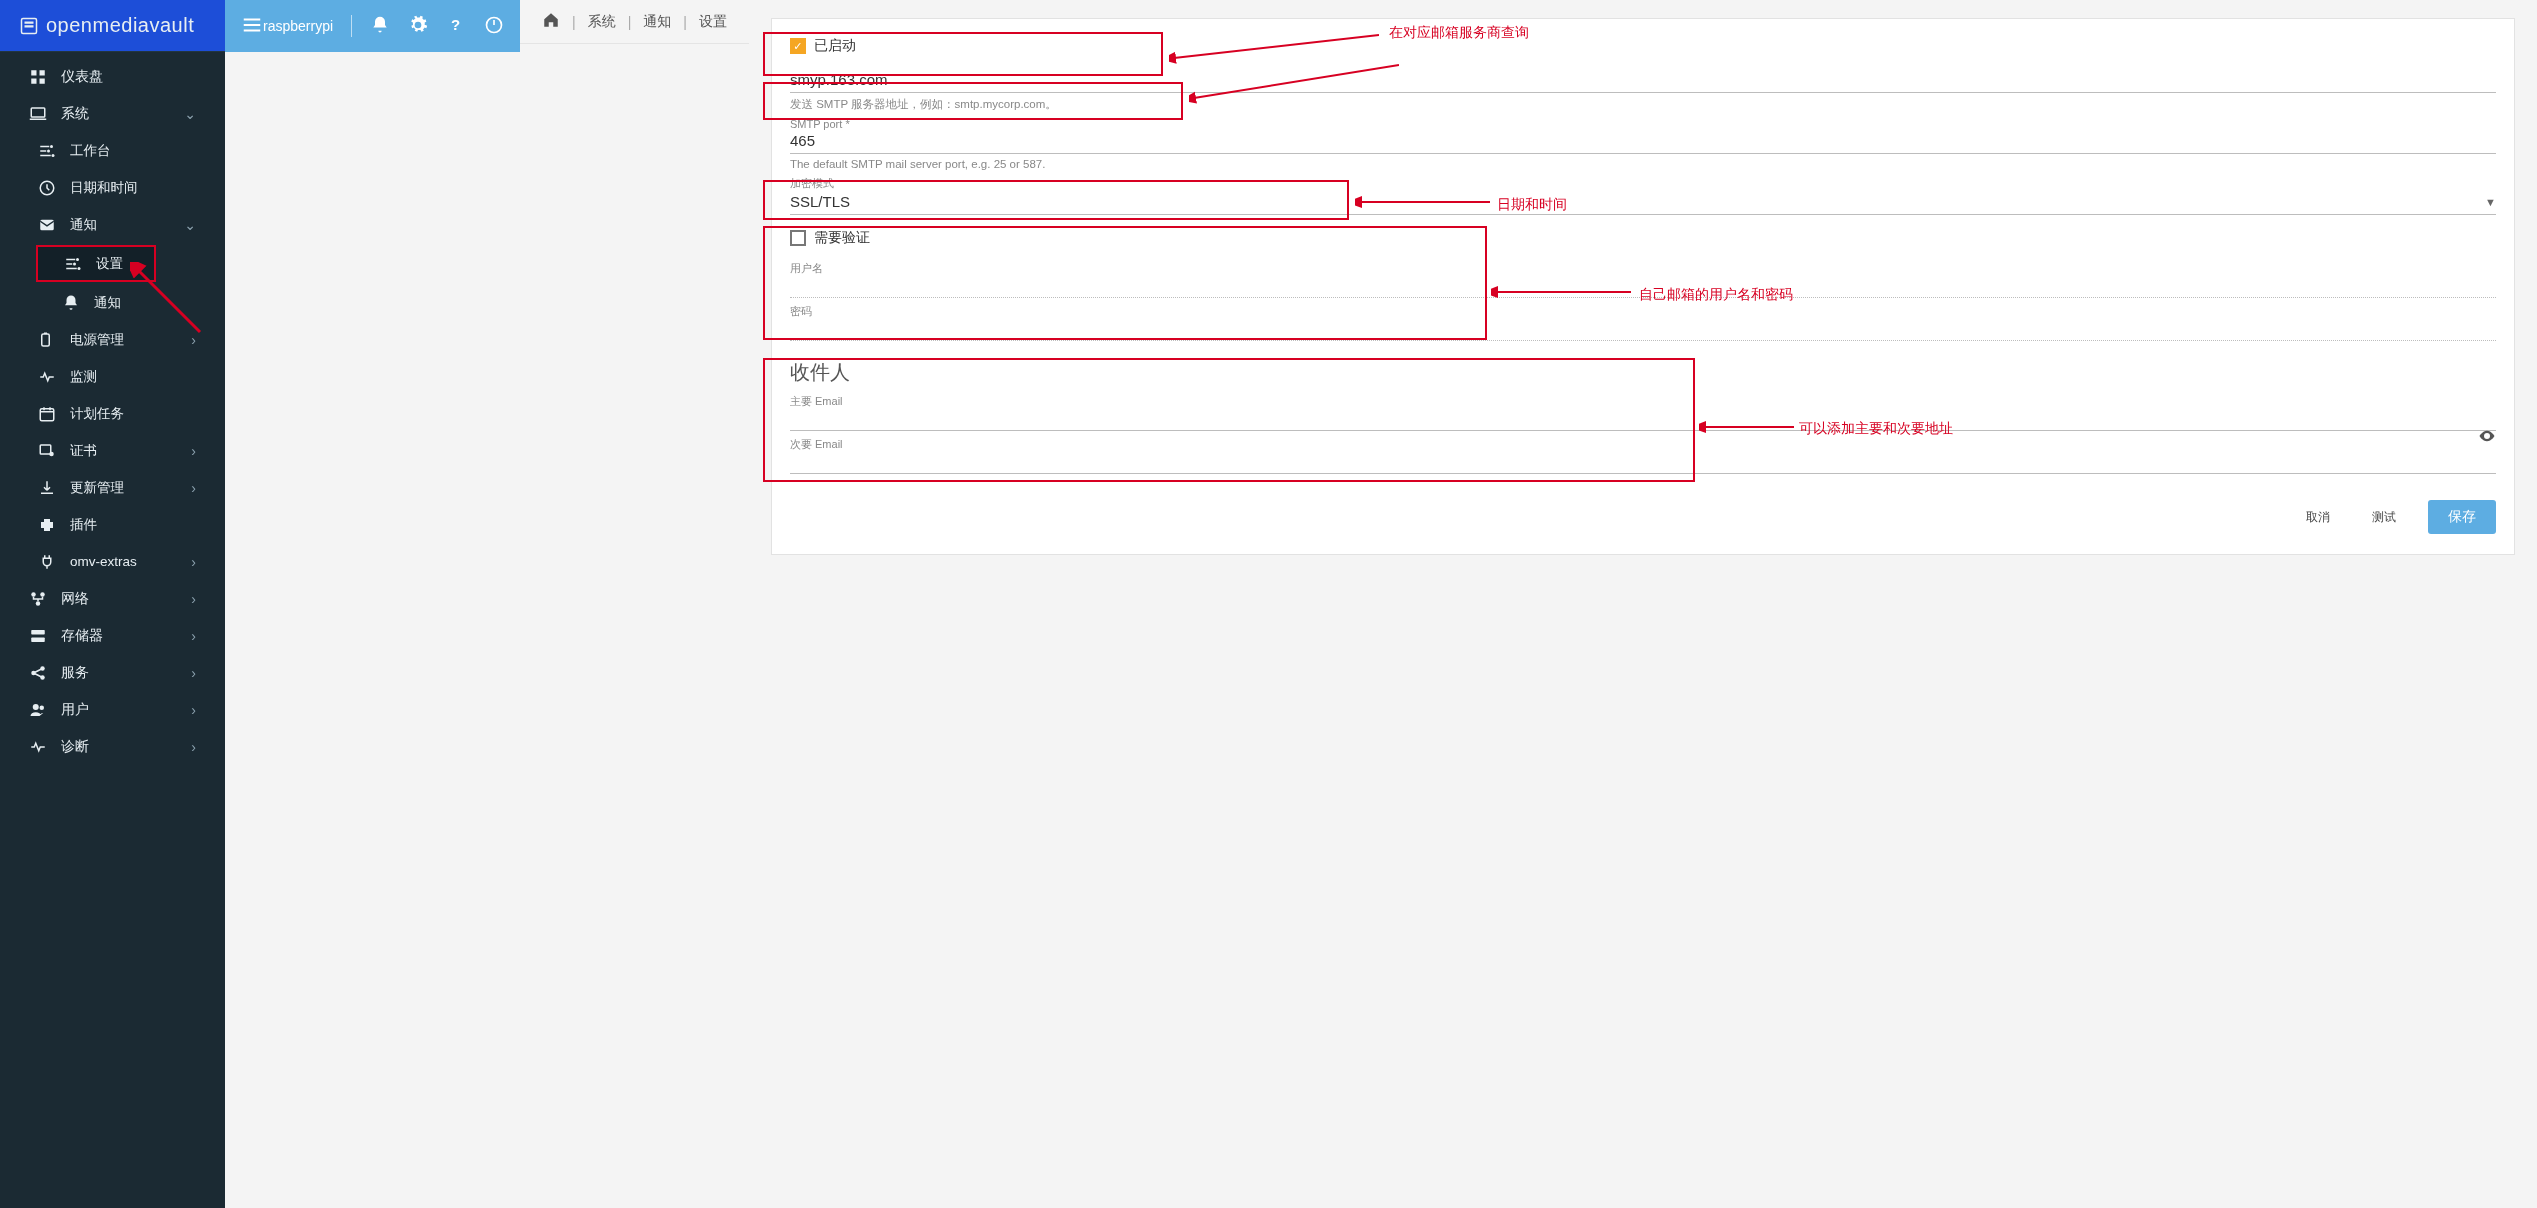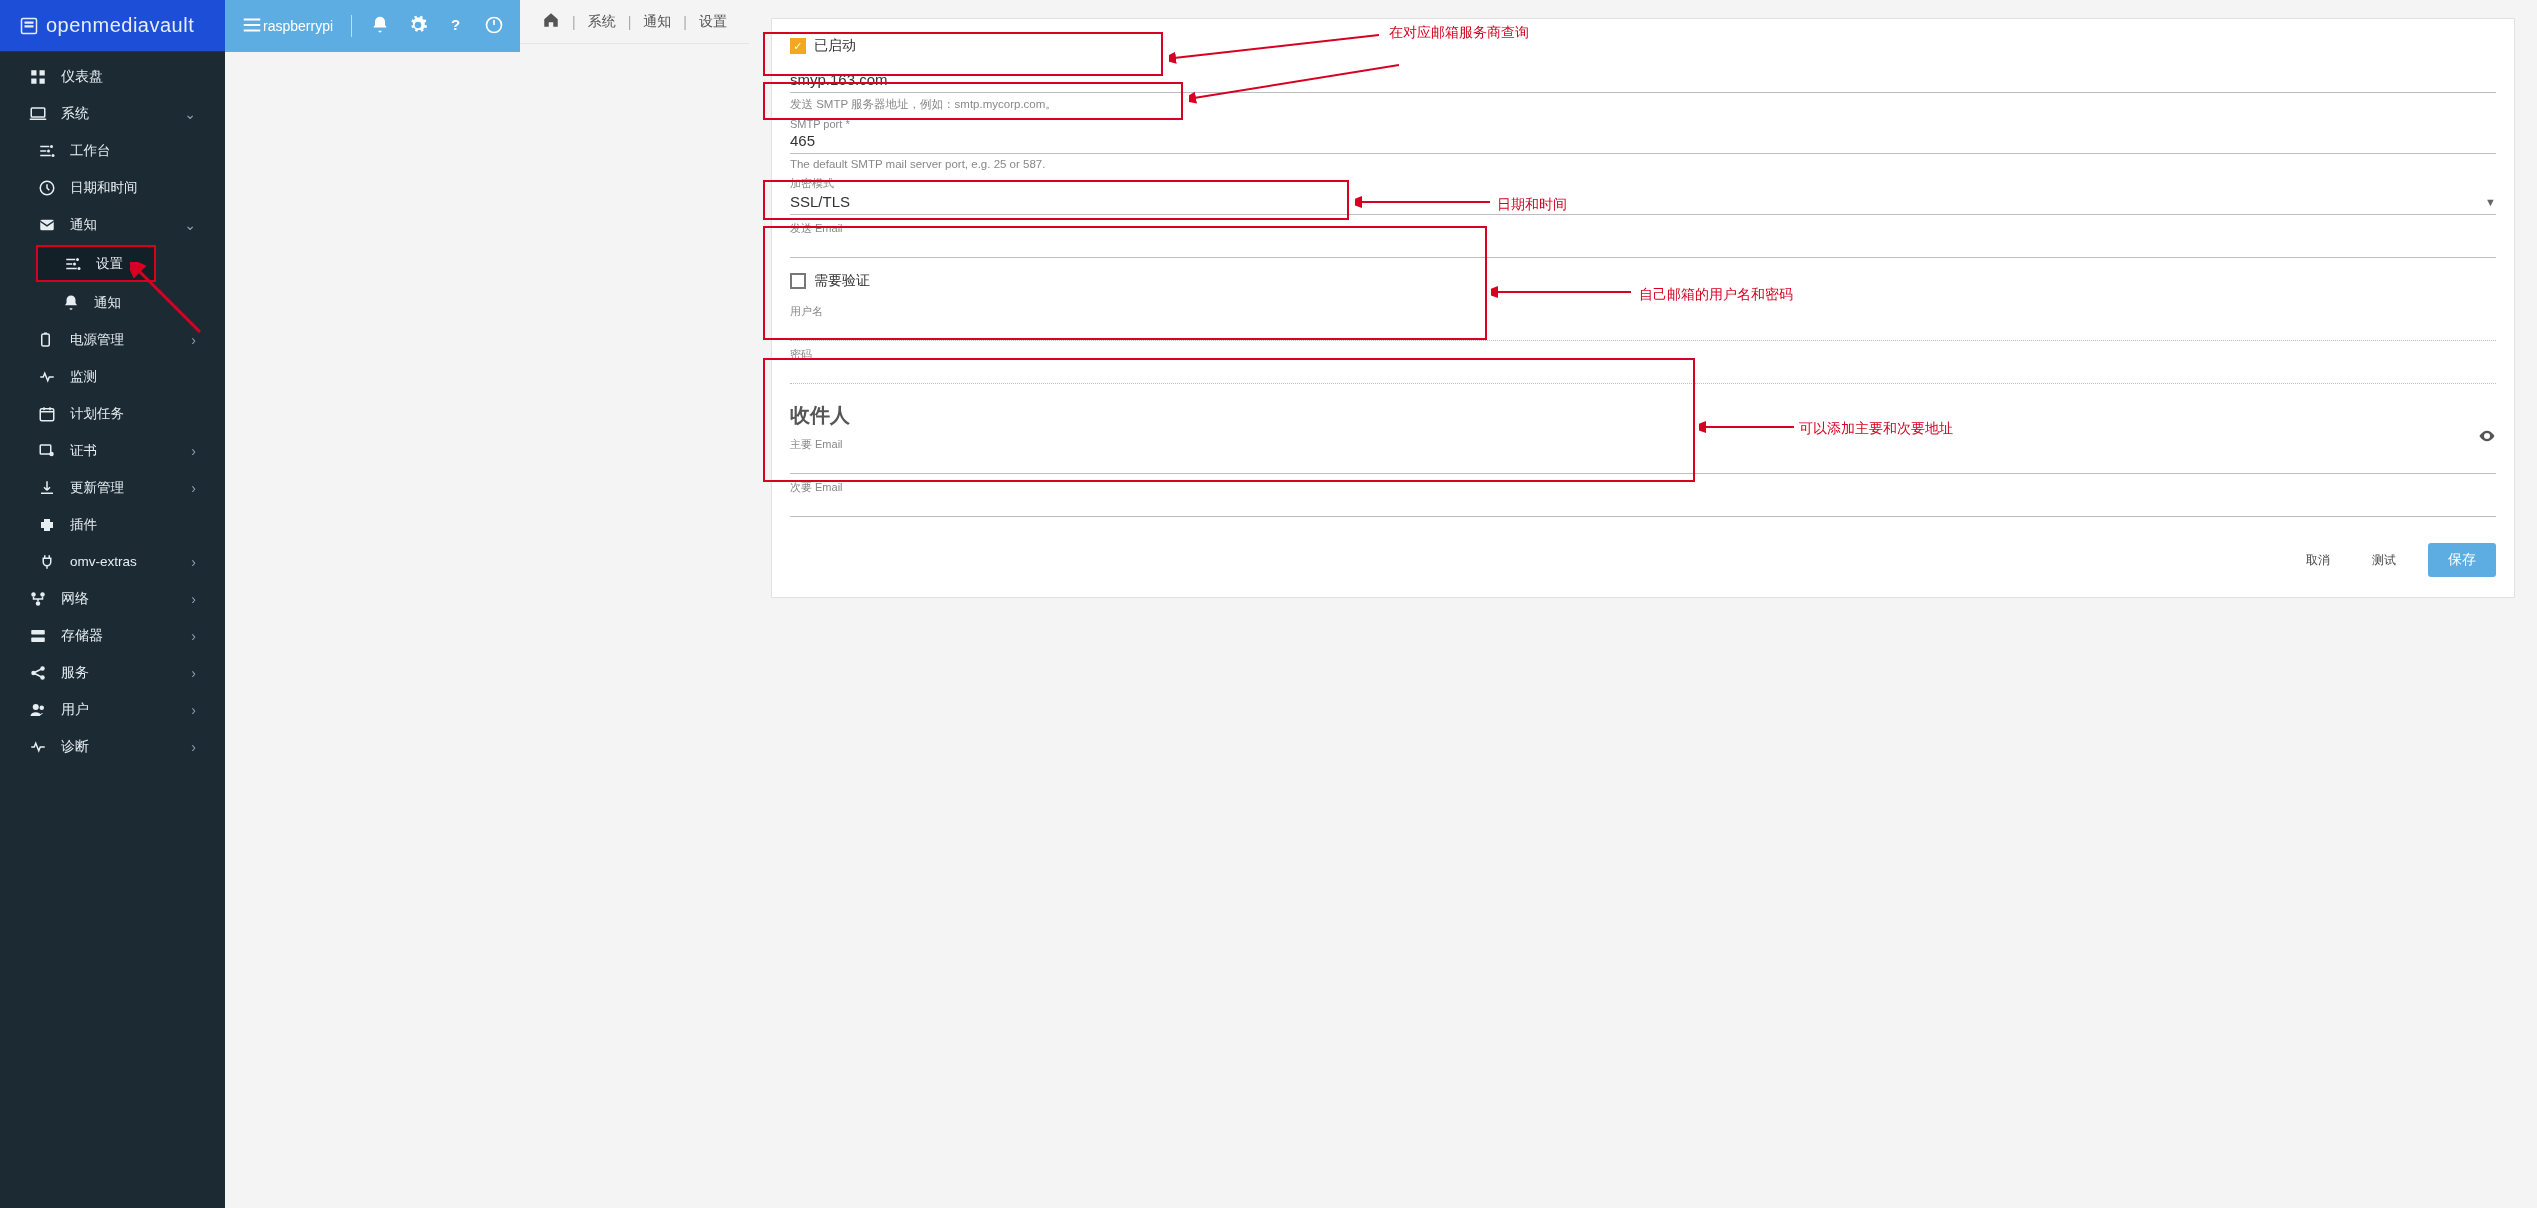--- a/index.html
+++ b/index.html
@@ -74,21 +74,21 @@
   .field-value {
     font-size: 15px; padding: 2px 0 4px;
     border-bottom: 1px solid #bdbdbd; min-height: 22px;
   }
   .field-dotted .field-value { border-bottom: 1px dotted #bdbdbd; }
   .field-help { font-size: 11.5px; color: #888; margin-top: 4px; }
 
   .select-row { display: flex; align-items: center; }
   .select-row .tri { margin-left: auto; color: #666; font-size: 11px; }
 
-  .section-title { font-size: 20px; color: #555; margin: 18px 0 6px; font-weight: 700; }
+  .section-title { font-size: 20px; color: #555; margin: 18px 0 6px; font-weight: 400; }
 
   .actions { display: flex; gap: 22px; justify-content: flex-end; margin-top: 26px; align-items: center; }
   .btn-flat { background: none; border: none; font-size: 12px; color: #444; cursor: pointer; padding: 8px 10px; }
   .btn-primary {
     background: #5dade2; color: #fff; border: none; font-size: 14px;
     padding: 8px 20px; border-radius: 3px; cursor: pointer;
   }
 
   .eye-icon { position: absolute; right: 18px; top: 408px; }
   .eye-icon svg { width: 18px; height: 18px; fill: #555; }
@@ -372,24 +372,20 @@
       </div>
 
       <div class="field">
         <div class="field-label">加密模式</div>
         <div class="field-value select-row">
           <span>SSL/TLS</span>
           <span class="tri">▼</span>
         </div>
       </div>
 
-      <div class="field">
-        <div class="field-label">发送 Email</div>
-        <div class="field-value"></div>
-      </div>
 
       <div class="chk-row" style="margin-top:10px;">
         <span class="chk-empty"></span>
         <span>需要验证</span>
       </div>
 
       <div class="field field-dotted">
         <div class="field-label">用户名</div>
         <div class="field-value"></div>
       </div>

